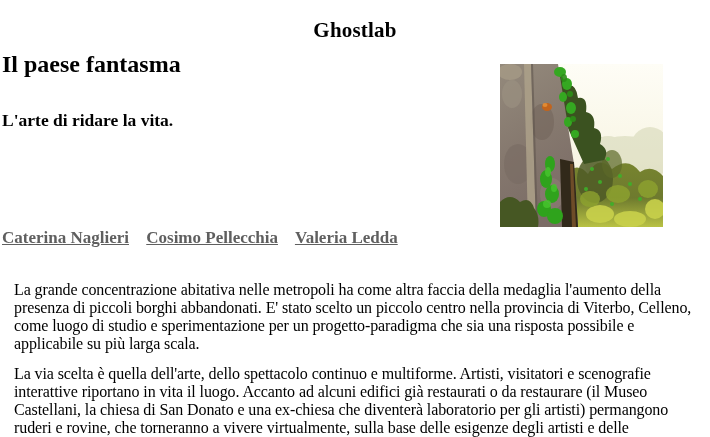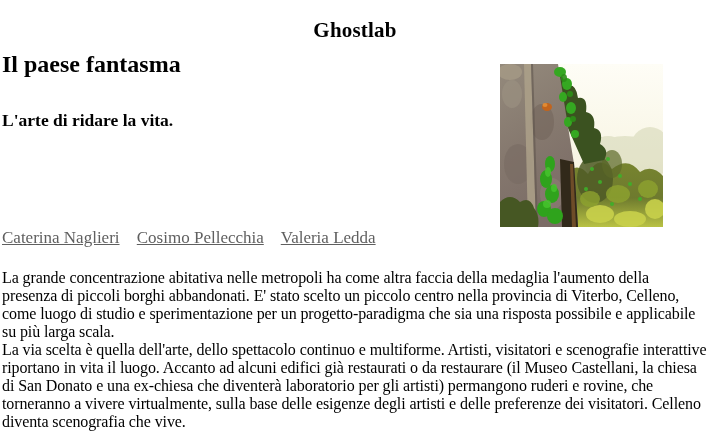--- a/index.html
+++ b/index.html
@@ -39,36 +39,37 @@
     top: 110px; left: 2px;
     margin: 0;
     font-size: 17.5px;
     font-weight: bold;
   }
   .authors {
     position: absolute;
     top: 228px; left: 2px;
     font-size: 17px;
     white-space: nowrap;
+    font-weight: bold;
   }
   .author {
     color: #5f5f5f;
     text-decoration: underline;
     margin-right: 13px;
     cursor: pointer;
   }
   .bodytext {
     position: absolute;
     top: 269px; left: 2px;
     width: 706px;
     font-size: 16px;
     line-height: normal;
     letter-spacing: -0.1px;
   }
-  .bodytext p { margin: 0; padding: 0; }
+  .bodytext p { margin: 12px; padding: 0; }
 </style>
 </head>
 <body>
 
 <div class="page">
 
   <h1 class="site-title">Ghostlab</h1>
 
   <div class="photo">
     <svg viewBox="0 0 163 163" preserveAspectRatio="none">

